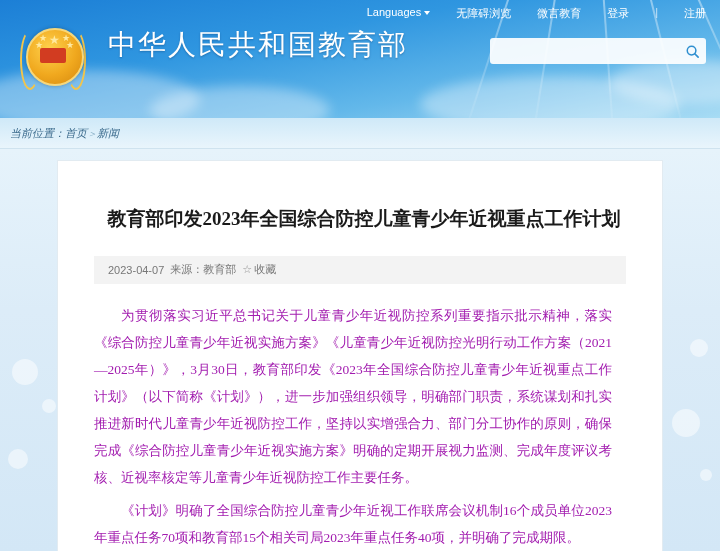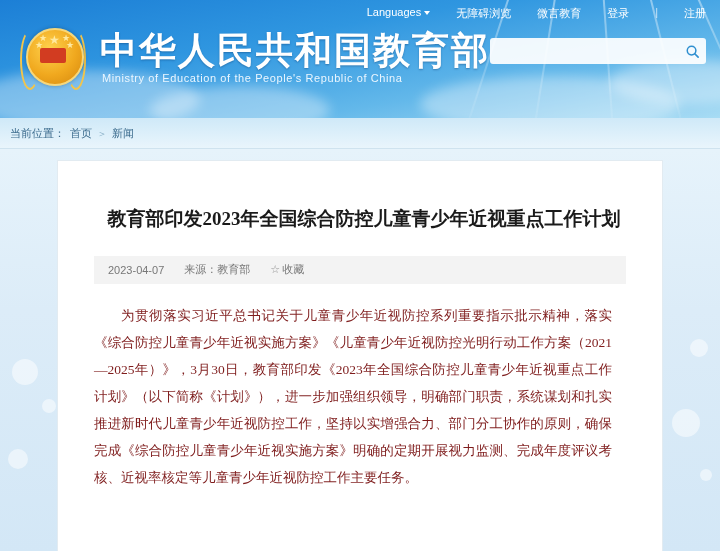--- a/index.html
+++ b/index.html
@@ -93,25 +93,25 @@
     border: 2px solid #f3c54a;
     border-radius: 50%;
     border-top-color: transparent;
     border-right-color: transparent;
   }
   .emblem .wheat-l { left: 2px; }
   .emblem .wheat-r { right: 2px; transform: scaleX(-1); }
 
   .site-title-cn {
     position: absolute;
-    left: 100px;
+    left: 108px;
     top: 26px;
     font-family: "Liberation Serif", serif;
-    font-size: 37px;
-    font-weight: bold;
+    font-size: 28px;
+    font-weight: normal;
     color: #ffffff;
     letter-spacing: 2px;
     text-shadow: 0 1px 2px rgba(0,40,90,0.35);
     white-space: nowrap;
   }
   .site-title-en {
     position: absolute;
     left: 102px;
     top: 72px;
     font-size: 11px;
@@ -180,22 +180,22 @@
     border-bottom: 1px solid #cfe3ef;
   }
   .crumbs {
     position: absolute;
     left: 10px;
     top: 8px;
     font-size: 11px;
     color: #3a6a8c;
     display: flex;
     align-items: center;
-    gap: 5px;
     white-space: nowrap;
+    font-style: italic;
   }
   .crumbs a { color: #3a6a8c; text-decoration: none; cursor: pointer; }
   .crumbs .arrow { color: #7fa8c0; font-size: 10px; }
 
   
   .stage {
     position: relative;
     height: 403px;
     background: linear-gradient(to bottom, #e6f3fb 0%, #dcecf8 40%, #d3e7f6 100%);
     overflow: hidden;
@@ -230,34 +230,34 @@
     text-align: center;
     line-height: 1.5;
     padding: 44px 32px 0 40px;
   }
   .meta {
     margin: 22px 36px 0 36px;
     background: #f3f3f3;
     height: 28px;
     display: flex;
     align-items: center;
-    gap: 20px;
+    gap: 6px;
     padding: 0 14px;
     font-size: 11px;
     color: #777;
   }
   .meta .fav { color: #777; cursor: pointer; font-family: Liberation Serif, serif; }
   .meta .star-glyph { color: #999; margin-right: 2px; }
 
   .body-text {
     margin: 18px 50px 0 36px;
     font-family: "Liberation Serif", serif;
     font-size: 13.5px;
     line-height: 2.0;
-    color: #7f1d1d;
+    color: #a21caf;
     text-align: justify;
   }
   .body-text p {
     margin: 0 0 6px 0;
     text-indent: 2em;
   }
 </style>
 </head>
 <body>
 
@@ -280,21 +280,20 @@
       <div class="disc"></div>
       <div class="star s0">★</div>
       <div class="star s1">★</div>
       <div class="star s2">★</div>
       <div class="star s3">★</div>
       <div class="star s4">★</div>
       <div class="gate"></div>
     </div>
 
     <div class="site-title-cn">中华人民共和国教育部</div>
-    <div class="site-title-en">Ministry of Education of the People's Republic of China</div>
 
     <div class="topnav">
       <span class="item">
         <span>Languages</span><span class="caret"></span>
       </span>
       <span class="item">无障碍浏览</span>
       <span class="item">微言教育</span>
       <span class="item">登录</span>
       <span class="sep">|</span>
       <span class="item">注册</span>
@@ -336,18 +335,19 @@
         <span>
           <span>来源：</span><span>教育部</span>
         </span>
         <span class="fav">
           <span class="star-glyph">☆</span><span>收藏</span>
         </span>
       </div>
 
       <div class="body-text">
         <p>为贯彻落实习近平总书记关于儿童青少年近视防控系列重要指示批示精神，落实《综合防控儿童青少年近视实施方案》《儿童青少年近视防控光明行动工作方案（2021—2025年）》，3月30日，教育部印发《2023年全国综合防控儿童青少年近视重点工作计划》（以下简称《计划》），进一步加强组织领导，明确部门职责，系统谋划和扎实推进新时代儿童青少年近视防控工作，坚持以实增强合力、部门分工协作的原则，确保完成《综合防控儿童青少年近视实施方案》明确的定期开展视力监测、完成年度评议考核、近视率核定等儿童青少年近视防控工作主要任务。</p>
+        <p>《计划》明确了全国综合防控儿童青少年近视工作联席会议机制16个成员单位2023年重点任务70项和教育部15个相关司局2023年重点任务40项，并明确了完成期限。</p>
 
       </div>
     </div>
   </div>
 
 </div>
 
 </body></html>

